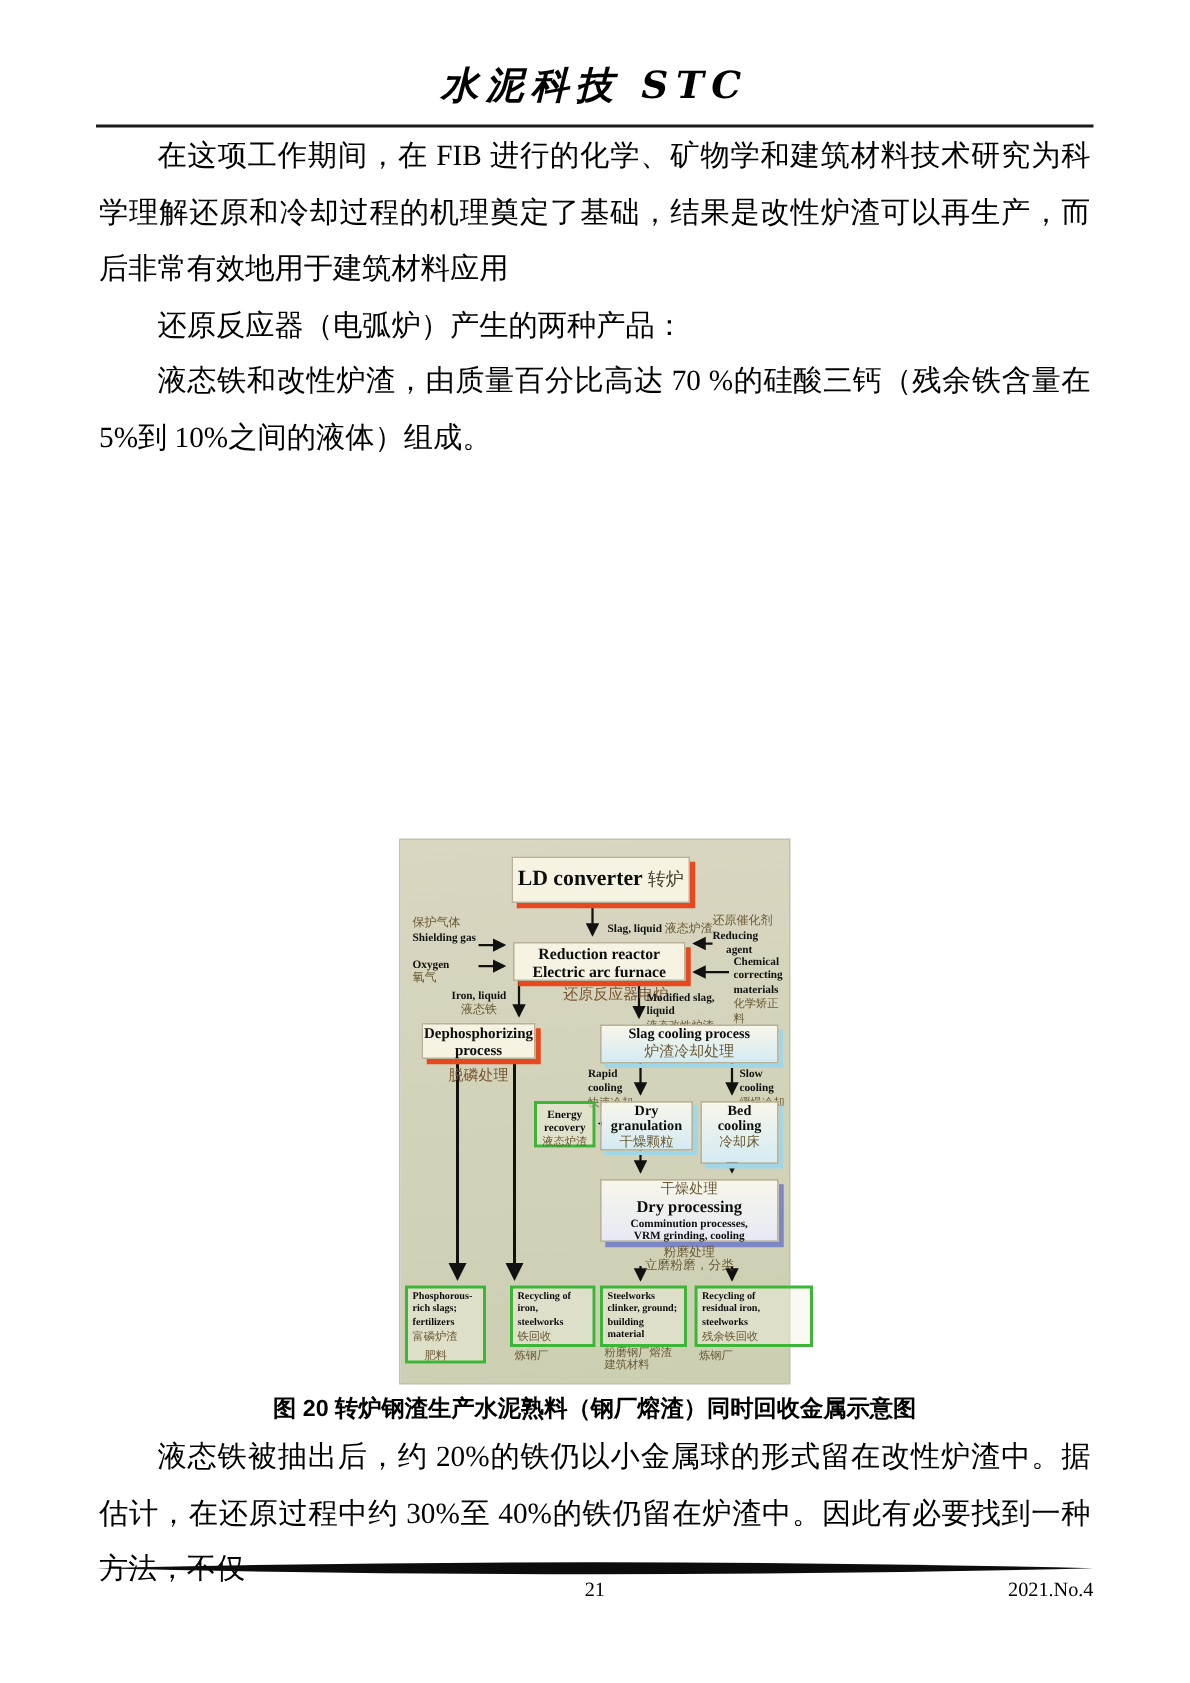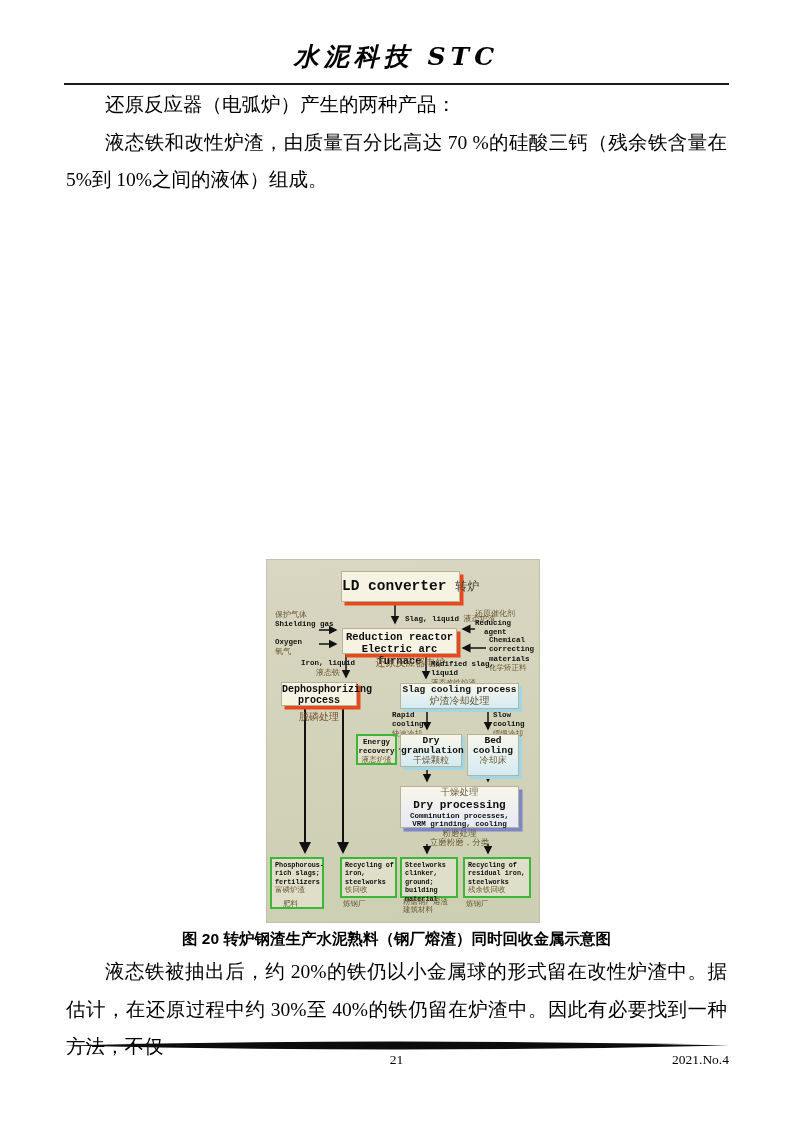--- a/index.html
+++ b/index.html
@@ -16,21 +16,21 @@
   .body-block { position:absolute; left:66px; width:661px; font-size:19.5px; line-height:37.6px;
                 text-align:justify; }
   #block1 { top:86px; }
   #block2 { top:953px; }
   .body-block p { margin:0; }
   p.indent { text-indent:2em; }
 
   
   .figure { position:absolute; left:266px; top:559px; width:259px; height:362px;
             background:linear-gradient(175deg, var(--fig-bg-top), var(--fig-bg-bottom));
-            border:1px solid #c2c1ad; font-family:Liberation Mono, monospace;padding-left:13px; }
+            border:1px solid #c2c1ad; font-family:Liberation Serif, serif; }
   .figure * { box-sizing:border-box; }
   .fig-abs { position:absolute; }
   .fig-box { position:absolute; background:var(--box-fill); border:1px solid #b8b29a;
              text-align:center; color:#0d0d0d; font-weight:bold; }
   .sh-orange { box-shadow:3.5px 3.5px 0 0 var(--accent-orange); }
   .sh-blue   { box-shadow:3px 3px 0 0 var(--accent-blue); background:linear-gradient(#f8f6ea,#d4ebf3); }
   .sh-purple { box-shadow:3.5px 3.5px 0 0 var(--accent-purple); background:linear-gradient(#f8f6ea,#e6e9f5); }
   .green-border { border:2px solid var(--accent-green); background:rgba(245,242,226,0.45); }
   .zh { color:var(--fig-zh); font-weight:normal; }
   .lbl { position:absolute; font-weight:bold; font-size:7.5px; line-height:1.25; color:#111; }
@@ -50,20 +50,21 @@
 </style>
 </head>
 <body>
 
 <div class="page">
 
   <div class="header-title">水泥科技 STC</div>
   <div class="header-rule"></div>
 
   <div class="body-block" id="block1">
+    <p class="indent">在这项工作期间，在 FIB 进行的化学、矿物学和建筑材料技术研究为科学理解还原和冷却过程的机理奠定了基础，结果是改性炉渣可以再生产，而后非常有效地用于建筑材料应用</p>
     <p class="indent">还原反应器（电弧炉）产生的两种产品：</p>
     <p class="indent">液态铁和改性炉渣，由质量百分比高达 70 %的硅酸三钙（残余铁含量在 5%到 10%之间的液体）组成。</p>
   </div>
 
   <div class="figure">
 
     <svg class="fig-abs" width="259" height="362" style="left:0;top:0;" viewBox="0 0 259 362">
       <defs>
         <marker id="ah" markerWidth="7" markerHeight="7" refX="5" refY="3" orient="auto">
           <path d="M0,0 L6,3 L0,6 Z" fill="#111"></path>
@@ -210,21 +211,21 @@
       <div>Steelworks</div>
       <div>clinker, ground;</div>
       <div>building</div>
       <div>material</div>
     </div>
     <div class="zh-below zh" style="left:136px;top:338px;">
       <div>粉磨钢厂熔渣</div>
       <div>建筑材料</div>
     </div>
 
-    <div class="fig-box green-border endbox" style="left:196px;top:297px;width:68px;height:41px;">
+    <div class="fig-box green-border endbox" style="left:196px;top:297px;width:79px;height:41px;">
       <div>Recycling of</div>
       <div>residual iron,</div>
       <div>steelworks</div>
       <div class="zh">残余铁回收</div>
     </div>
     <div class="zh-below zh" style="left:199px;top:340px;">炼钢厂</div>
 
   </div>
 
   <div class="figure-caption">图 20  转炉钢渣生产水泥熟料（钢厂熔渣）同时回收金属示意图</div>

